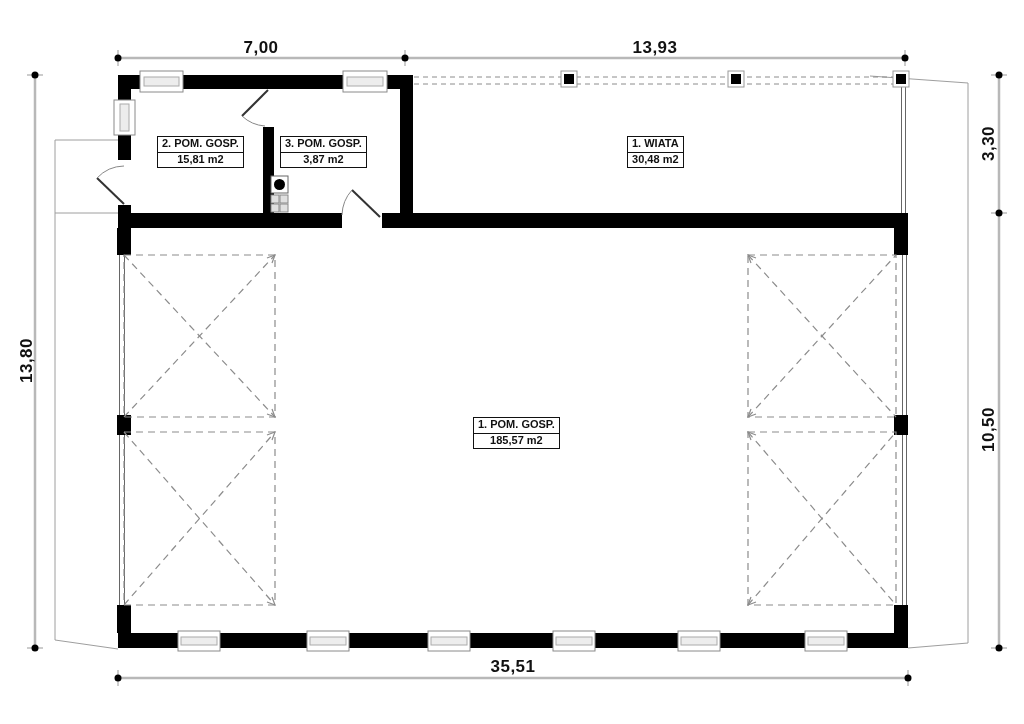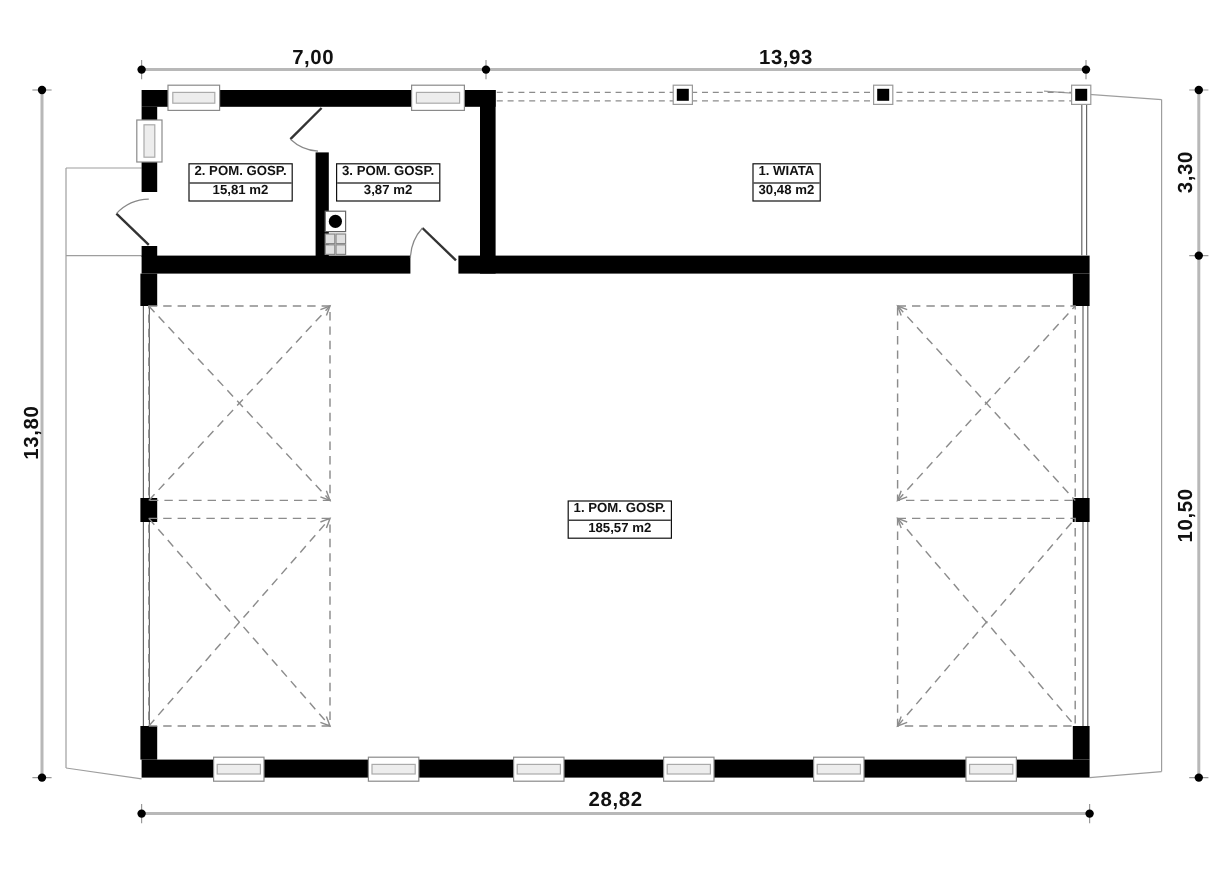--- a/index.html
+++ b/index.html
@@ -232,21 +232,21 @@
           <circle cx="35" cy="648" r="3.5"></circle>
       <circle cx="999" cy="75" r="3.5"></circle>
           <circle cx="999" cy="213" r="3.5"></circle>
           <circle cx="999" cy="648" r="3.5"></circle>
     </g>
   </g>
 </svg>
 
 <div class="dim-text" style="left:231px;top:38px;width:60px;">7,00</div>
 <div class="dim-text" style="left:620px;top:38px;width:70px;">13,93</div>
-<div class="dim-text" style="left:478px;top:657px;width:70px;">28,82</div>
+<div class="dim-text" style="left:478px;top:657px;width:70px;">35,51</div>
 <div class="dim-text dim-vert" style="left:-8px;top:350px;width:70px;height:21px;">13,80</div>
 <div class="dim-text dim-vert" style="left:954px;top:133px;width:70px;height:21px;">3,30</div>
 <div class="dim-text dim-vert" style="left:954px;top:419px;width:70px;height:21px;">10,50</div>
 
 <div class="room-label" style="left:157px;top:136px;">
   <div class="rl-name">2. POM. GOSP.</div>
   <div class="rl-area">15,81 m2</div>
 </div>
 <div class="room-label" style="left:280px;top:136px;">
   <div class="rl-name">3. POM. GOSP.</div>

